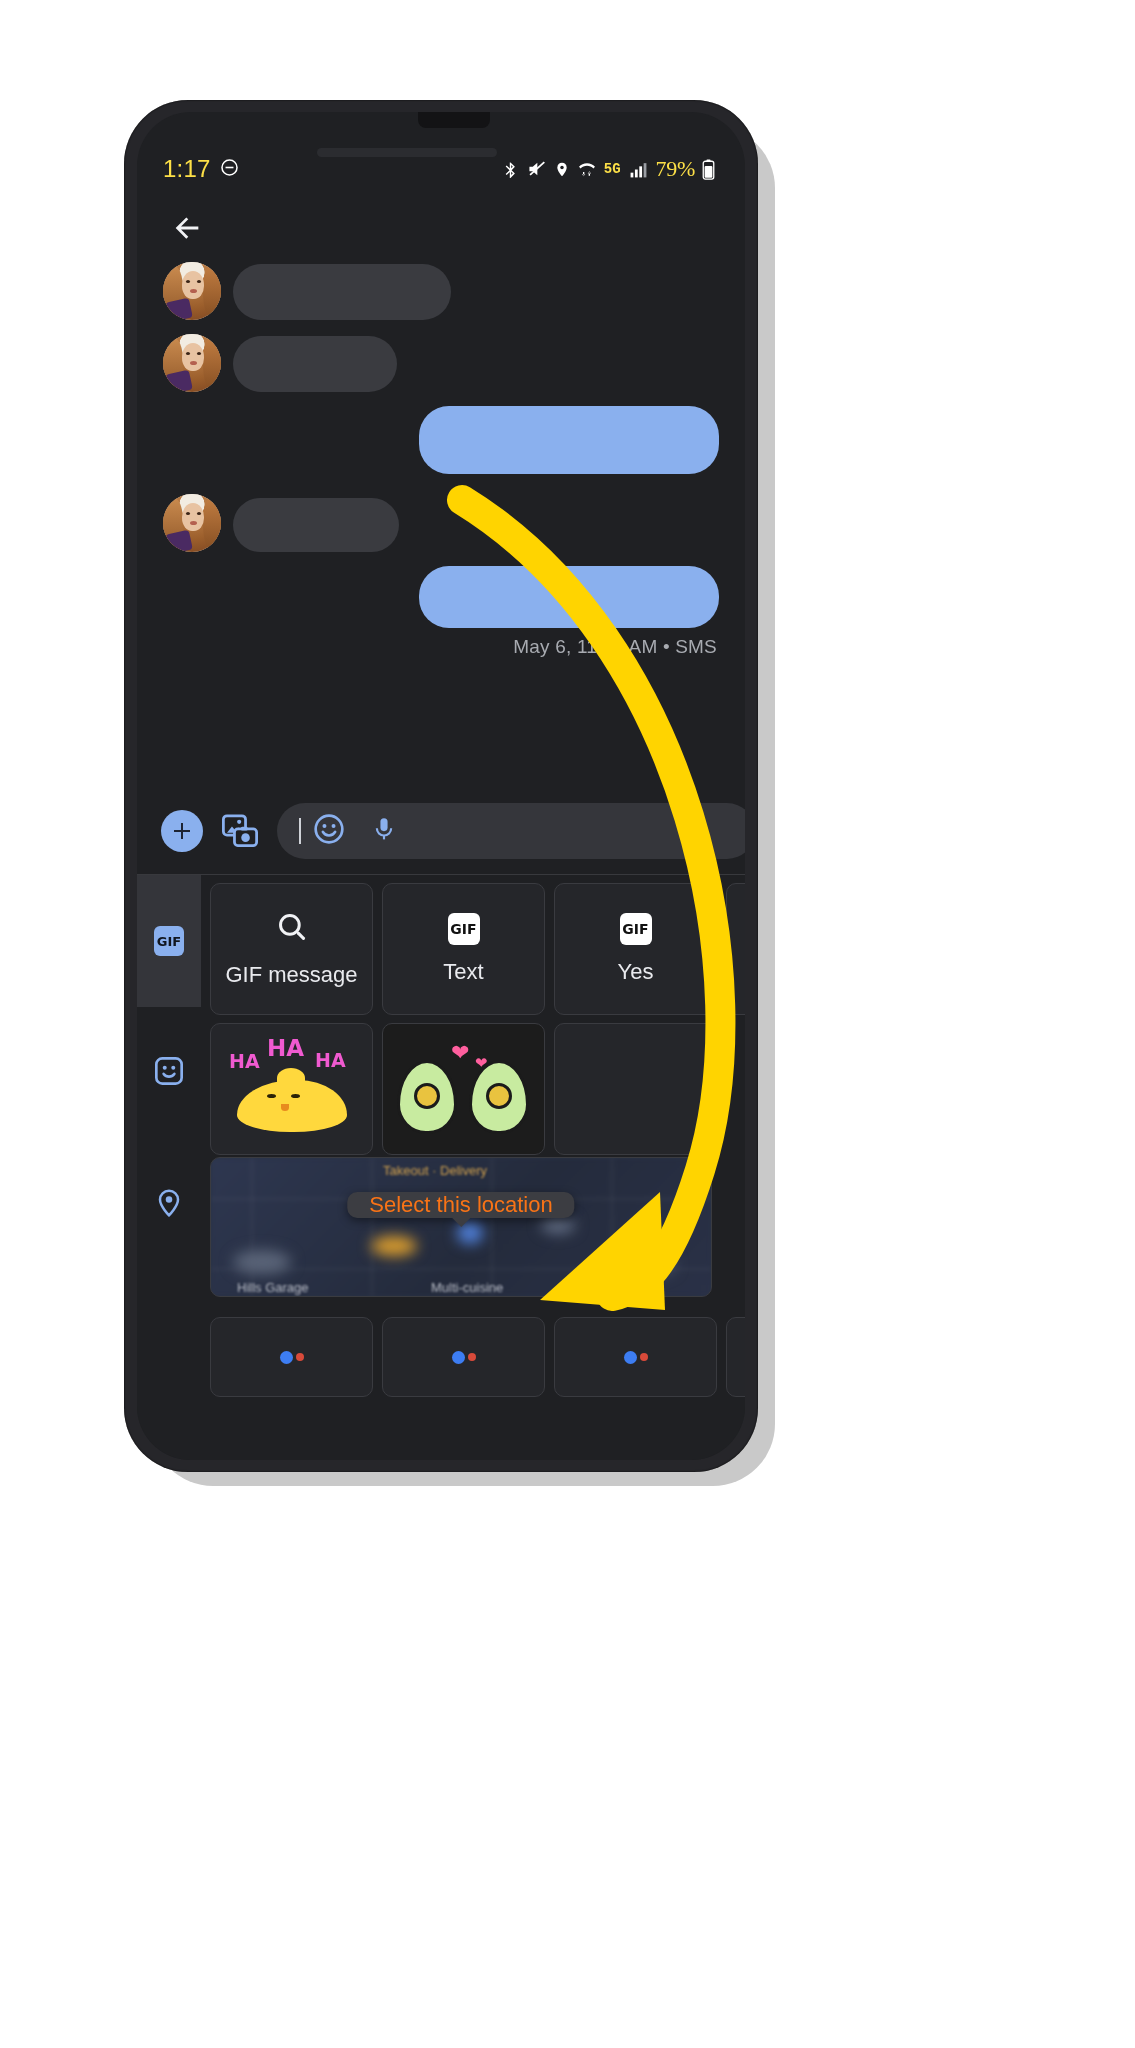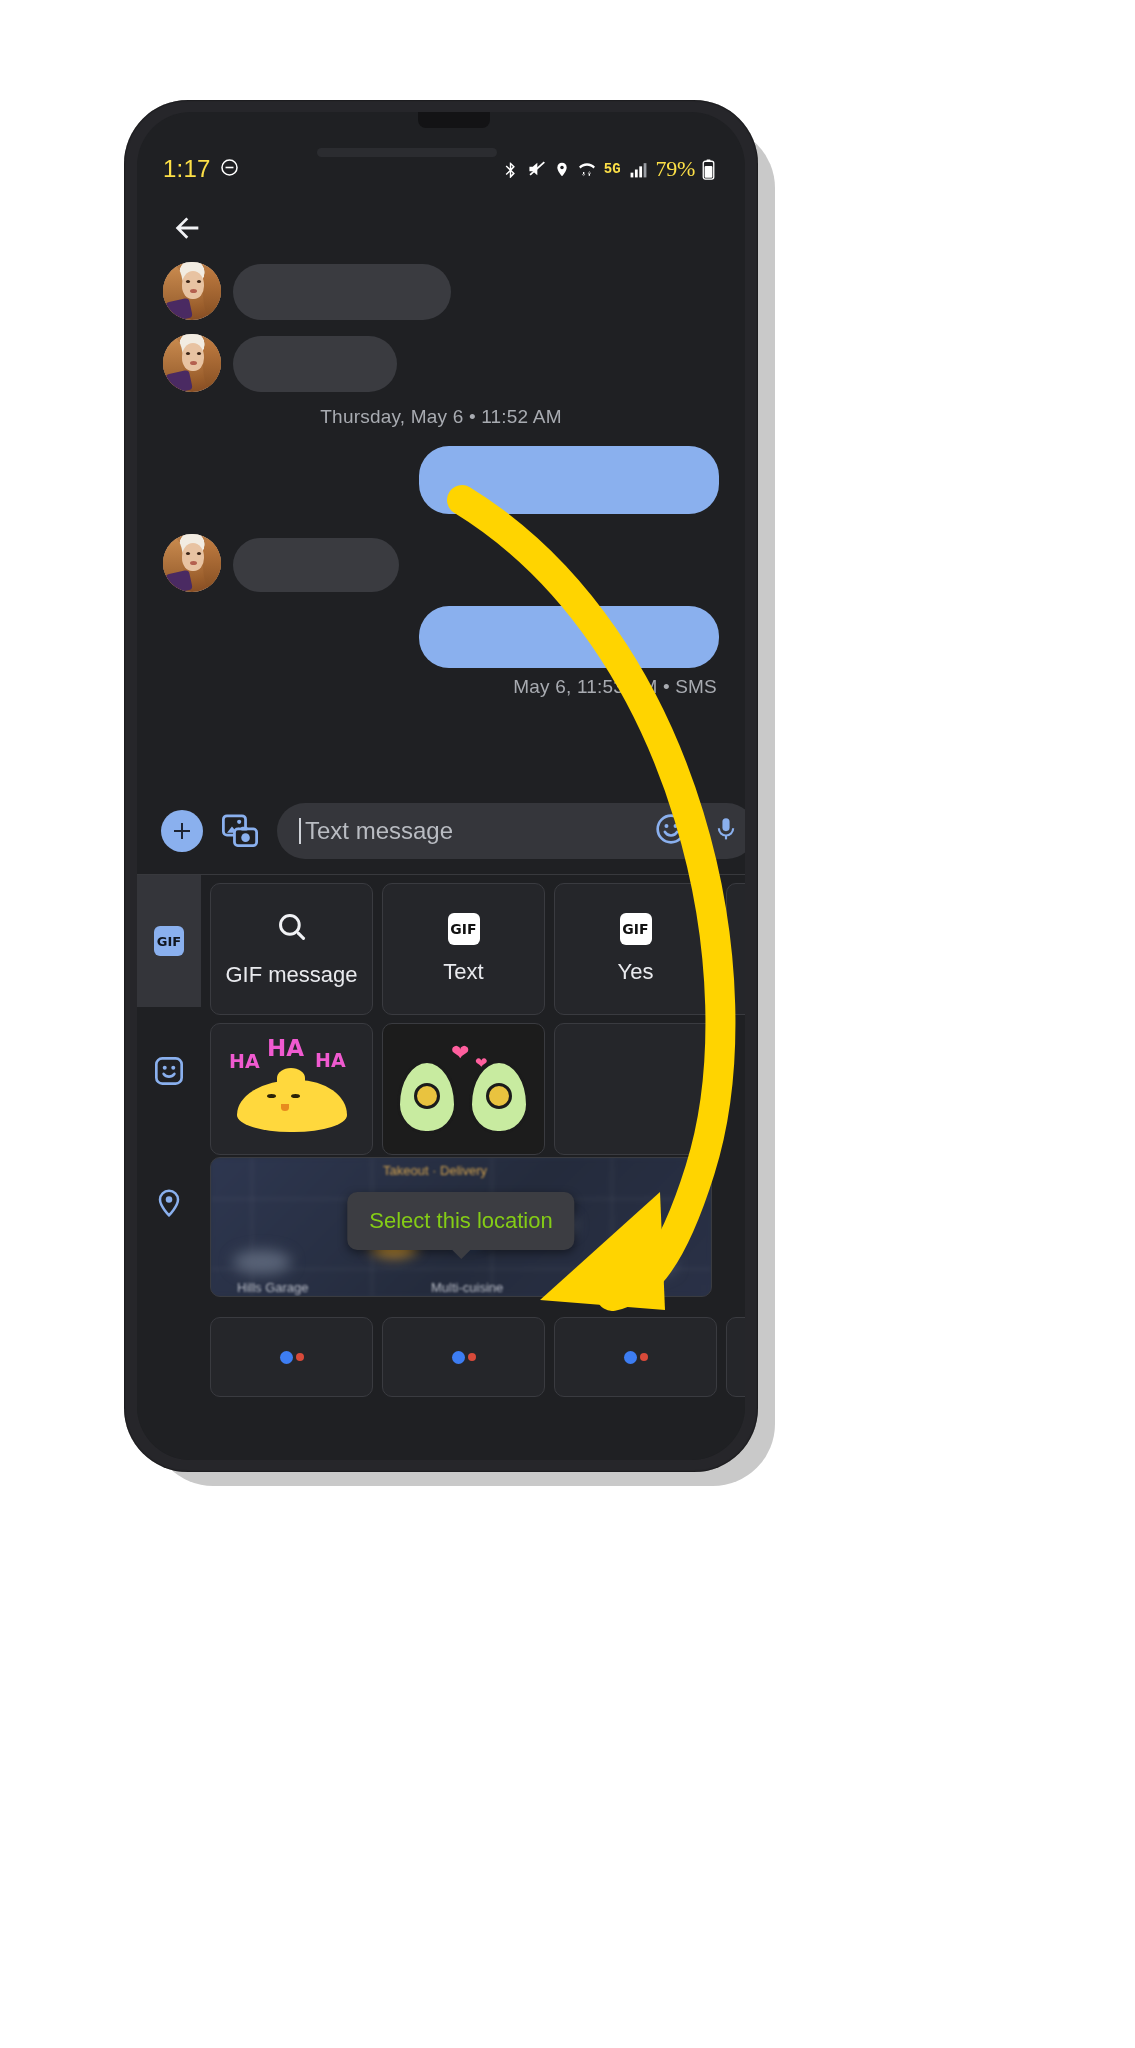--- a/index.html
+++ b/index.html
@@ -159,22 +159,22 @@
     background:
       linear-gradient(90deg, rgba(255,255,255,.05) 0 2px, transparent 2px) 40px 0/120px 100%,
       linear-gradient(0deg, rgba(255,255,255,.05) 0 2px, transparent 2px) 0 42px/100% 70px,
       linear-gradient(135deg,#2e3750 0%,#242b3c 55%,#2a3147 100%);
     filter: blur(2.2px);
   }
   .map-blob{ position:absolute; border-radius:50%; filter:blur(7px); }
   .map-lbl{ position:absolute; color:#b9bdc7; font-size:13px; filter:blur(1.1px); white-space:nowrap; }
   .tooltip{
     position:absolute; left:50%; top:34px; transform:translateX(-50%);
-    background:#3c3d42; color:#84cc16; font-size:22px;
-    padding:16px 22px; border-radius:10px; white-space:nowrap;
+    background:#3c3d42; color:#f97316; font-size:22px;
+    padding:0 22px; border-radius:10px; white-space:nowrap;
     box-shadow:0 3px 10px rgba(0,0,0,.45);
   }
   .tooltip:after{ content:""; position:absolute; left:50%; bottom:-9px; transform:translateX(-50%);
     border-left:10px solid transparent; border-right:10px solid transparent; border-top:10px solid #3c3d42; }
 
   .dotrow{ display:flex; align-items:center; gap:3px; }
   .dot-b{ width:13px; height:13px; border-radius:50%; background:#3d7df2; }
   .dot-r{ width:8px; height:8px; border-radius:50%; background:#d84a3a; }
 
   
@@ -281,21 +281,20 @@
               <div class="hair-front2"></div>
             <div class="face"></div>
               <div class="eye-l"></div>
               <div class="eye-r"></div>
               <div class="lips"></div>
               <div class="shirt"></div>
           </div>
           <div class="bubble in" style="width:164px;height:56px;"></div>
         </div>
 
-        <div class="date-sep">Thursday, May 6 • 11:52 AM</div>
 
         <div class="msg-row out">
           <div class="bubble out" style="width:300px;height:68px;"></div>
         </div>
 
         <div class="msg-row in" style="margin-top:20px;">
           <div class="avatar">
             <div class="hair-back"></div>
               <div class="hair-front"></div>
               <div class="hair-front2"></div>
@@ -326,21 +325,20 @@
             <rect x="1" y="1" width="16" height="14" rx="2.6" fill="none" stroke="#8ab0ee" stroke-width="2"></rect>
             <path d="M3.6 13.2l3.6-4.4 2.6 3.1 2.1-2.4 3.4 3.7z" fill="#8ab0ee"></path>
             <circle cx="12.4" cy="5.4" r="1.5" fill="#8ab0ee"></circle>
             <rect x="9" y="10.5" width="16" height="12" rx="2.4" fill="#1f2023" stroke="#8ab0ee" stroke-width="2"></rect>
             <circle cx="17" cy="16.8" r="3.1" fill="#8ab0ee"></circle>
             <rect x="13.6" y="9" width="5" height="2.6" rx="1.1" fill="#8ab0ee"></rect>
           </svg>
         </div>
         <div class="textfield">
           <div class="caret"></div>
-          <div class="placeholder">Text message</div>
           <span>
             <svg width="32" height="32" viewBox="0 0 24 24">
                 <circle cx="12" cy="12" r="10" fill="none" stroke="#8ab0ee" stroke-width="2"></circle>
                 <circle cx="8.6" cy="9.8" r="1.5" fill="#8ab0ee"></circle>
                 <circle cx="15.4" cy="9.8" r="1.5" fill="#8ab0ee"></circle>
                 <path d="M7.4 14.2a5.3 5.3 0 0 0 9.2 0" fill="none" stroke="#8ab0ee" stroke-width="2" stroke-linecap="round"></path>
               </svg>
           </span>
           <span style="margin-left:14px;">
             <svg width="26" height="30" viewBox="0 0 24 24">

